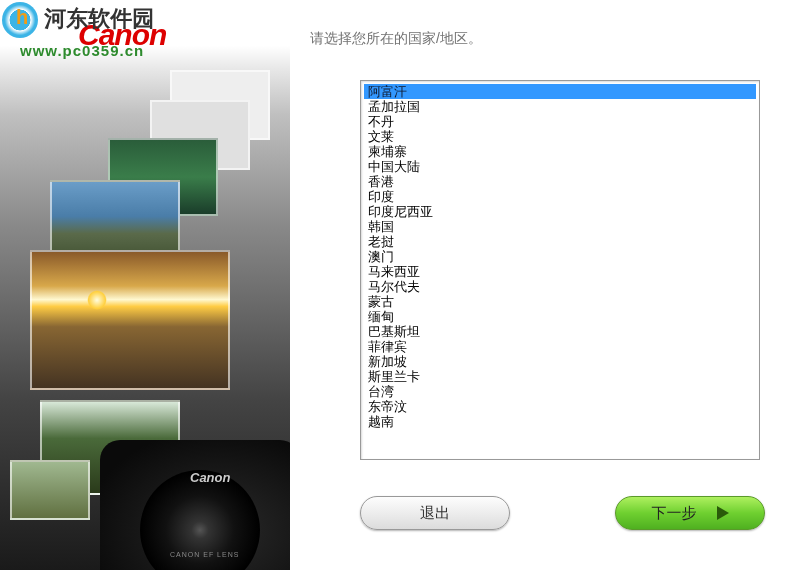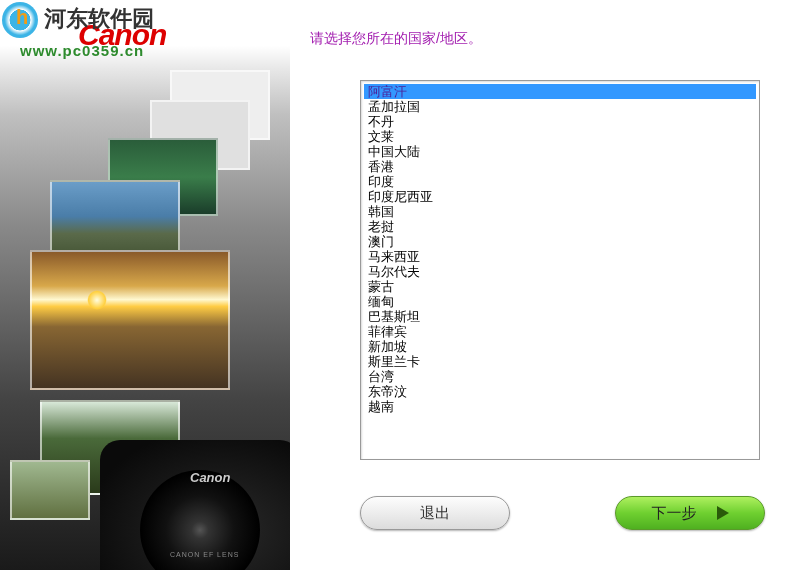--- a/index.html
+++ b/index.html
@@ -140,21 +140,21 @@
       top: 0;
       width: 510px;
       height: 570px;
       background: #fff;
     }
     .prompt {
       position: absolute;
       top: 30px;
       left: 20px;
       font-size: 14px;
-      color: #a21caf;
+      color: #737373;
     }
     .listbox-wrap {
       position: absolute;
       top: 80px;
       left: 70px;
       width: 400px;
       height: 380px;
       border: 1px solid #999;
       box-shadow: inset 1px 1px 2px rgba(0,0,0,0.15);
       background: #fff;
@@ -173,21 +173,21 @@
     .listbox::-webkit-scrollbar-track { background: #f0f0f0; border-left: 1px solid #ddd; }
     .listbox::-webkit-scrollbar-thumb { background: #c8c8c8; border: 1px solid #aaa; border-radius: 2px; }
     .listbox::-webkit-scrollbar-button { background: #e8e8e8; height: 16px; border: 1px solid #ccc; }
     .list-item {
       padding: 0 4px;
       white-space: nowrap;
       cursor: default;
     }
     .list-item.selected {
       background: #3398ff;
-      color: #4c1d95;
+      color: #0f172a;
     }
     .btn {
       position: absolute;
       bottom: 40px;
       width: 150px;
       height: 34px;
       border-radius: 17px;
       text-align: center;
       line-height: 32px;
       font-size: 15px;
@@ -247,20 +247,21 @@
 
 <div class="main">
   <div class="prompt">请选择您所在的国家/地区。</div>
 
   <div class="listbox-wrap">
     <div class="listbox" id="country-list">
         <div class="list-item selected">阿富汗</div>
         <div class="list-item">孟加拉国</div>
         <div class="list-item">不丹</div>
         <div class="list-item">文莱</div>
+        <div class="list-item">柬埔寨</div>
         <div class="list-item">中国大陆</div>
         <div class="list-item">香港</div>
         <div class="list-item">印度</div>
         <div class="list-item">印度尼西亚</div>
         <div class="list-item">韩国</div>
         <div class="list-item">老挝</div>
         <div class="list-item">澳门</div>
         <div class="list-item">马来西亚</div>
         <div class="list-item">马尔代夫</div>
         <div class="list-item">蒙古</div>

